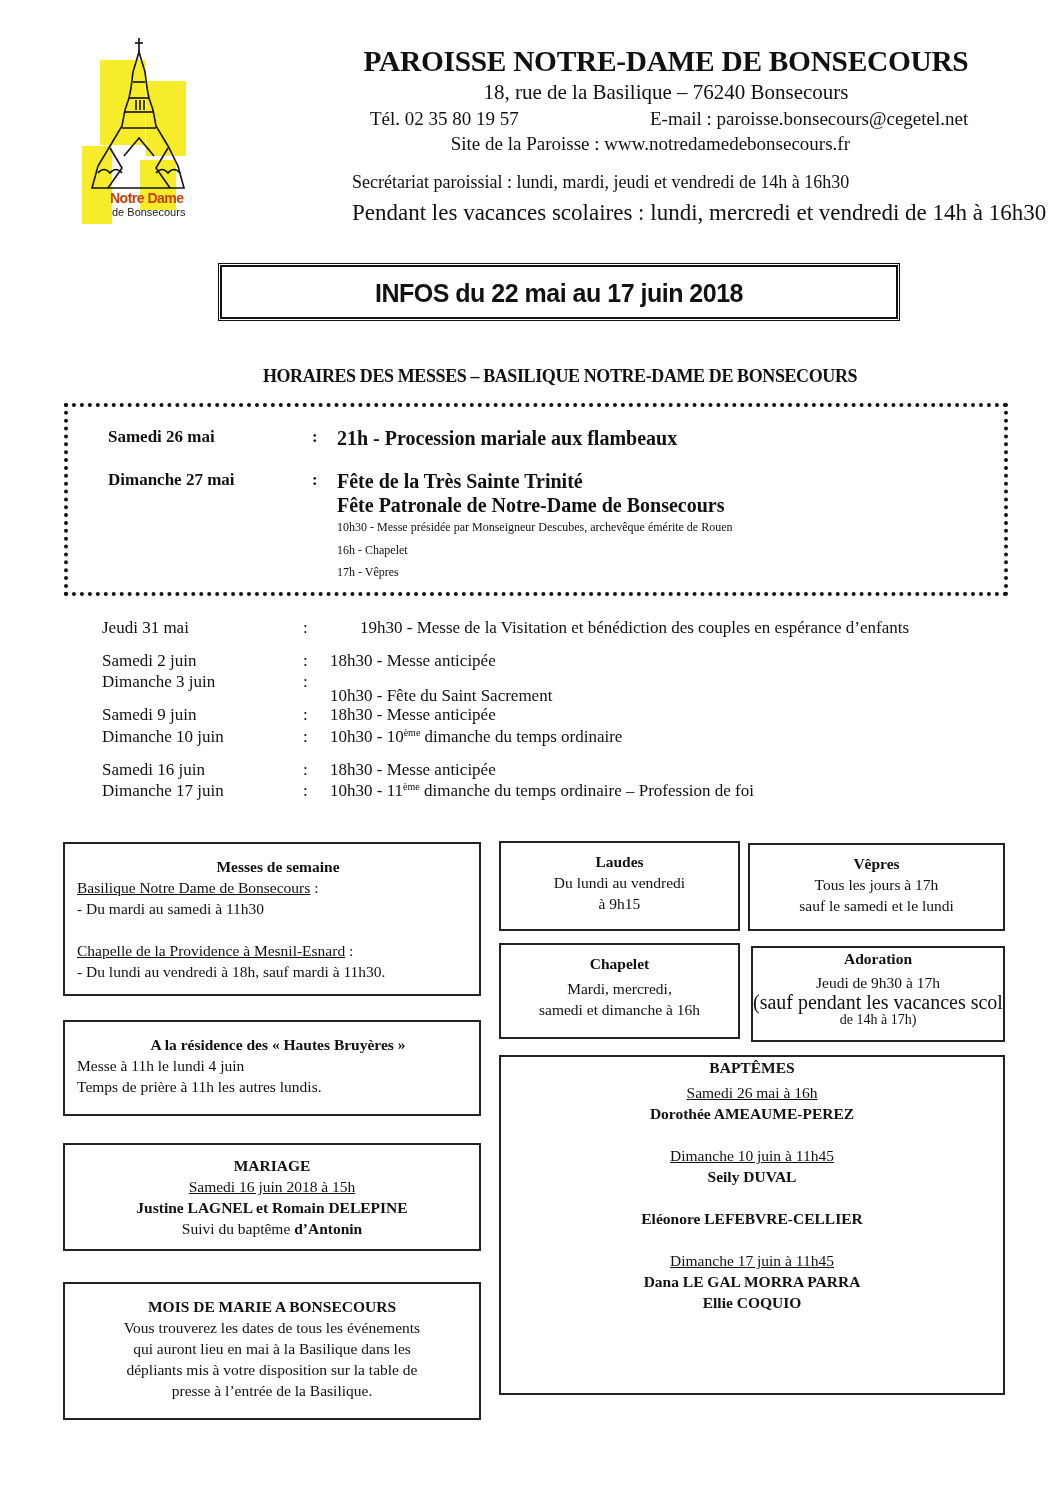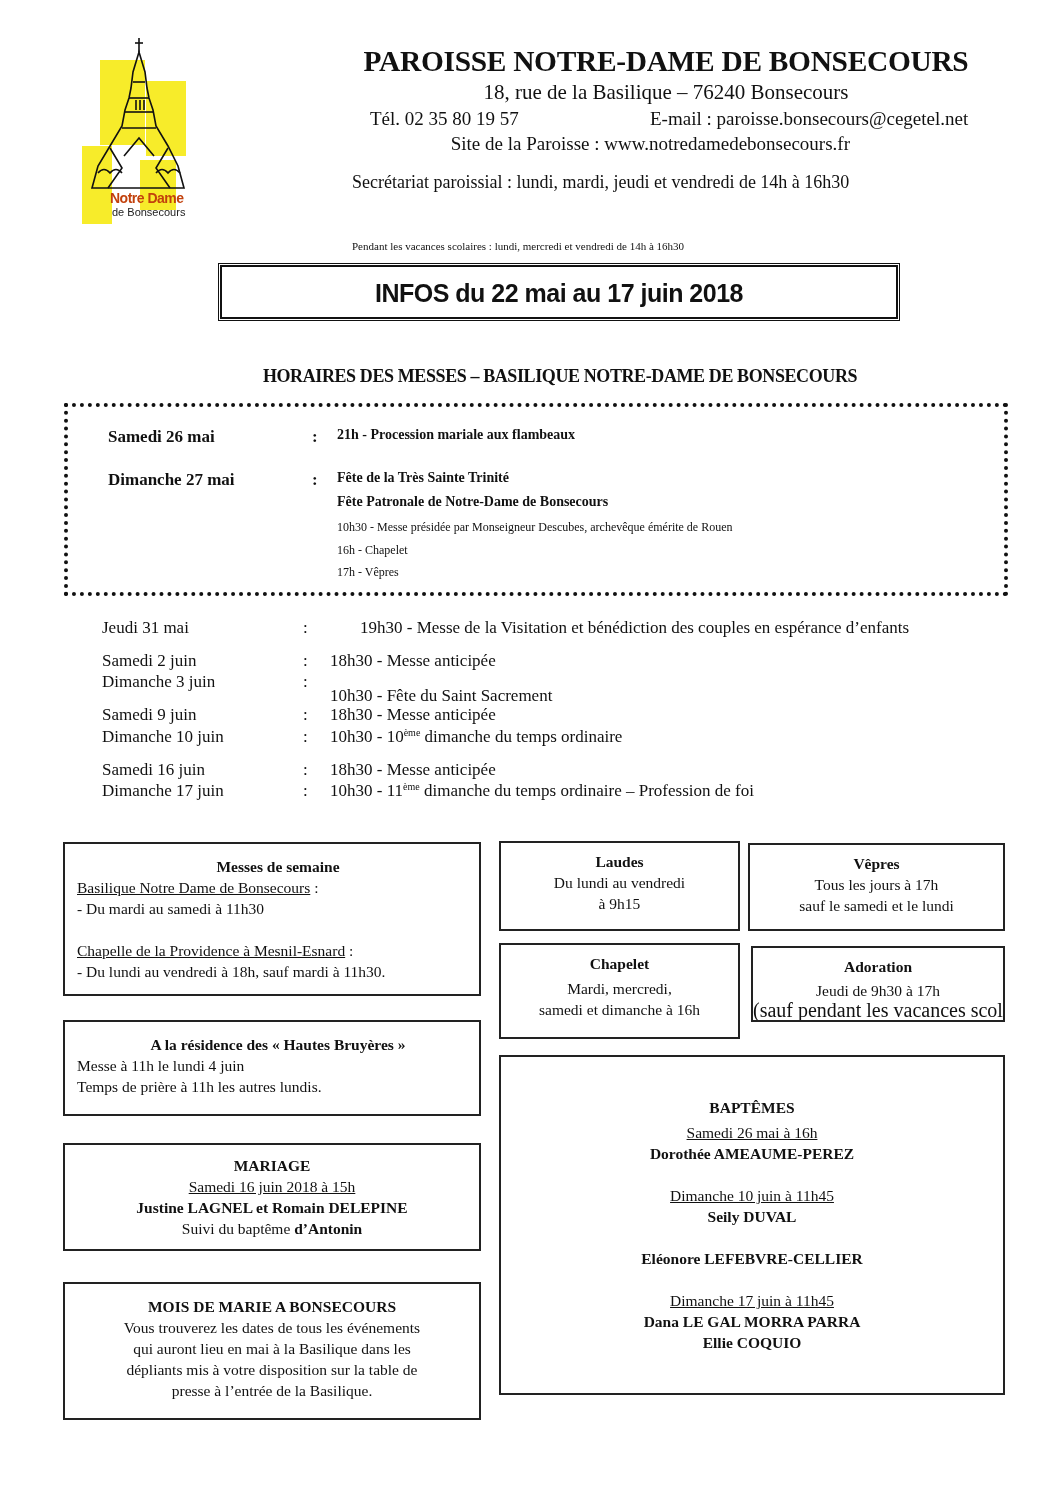--- a/index.html
+++ b/index.html
@@ -10,30 +10,30 @@
   .ybox { position:absolute; background:#f7ec2a; }
   .logo-title { position:absolute; left:30px; top:152px; font-family:"Liberation Sans", sans-serif; font-weight:bold; font-size:14px; letter-spacing:-0.5px; color:#c2410c; white-space:nowrap; }
   .logo-sub { position:absolute; left:32px; top:168px; font-family:"Liberation Sans", sans-serif; font-size:11px; color:#222; white-space:nowrap; }
   
   .hdr-title { left:330px; top:44px; width:672px; text-align:center; font-weight:bold; font-size:30px; letter-spacing:-0.3px; transform:scaleX(0.98); }
   .hdr-addr { left:330px; top:80px; width:672px; text-align:center; font-size:21px; }
   .hdr-tel { left:370px; top:108px; font-size:19px; }
   .hdr-mail { left:650px; top:108px; font-size:19px; }
   .hdr-site { left:330px; top:133px; width:520px; text-align:right; font-size:19px; }
   .hdr-sec { left:352px; top:172px; font-size:18px; }
-  .hdr-vac { left:352px; top:200px; font-size:11px;margin-top:40px; }
+  .hdr-vac { left:352px; top:200px; font-size:23px; }
   
   #infos { left:218px; top:263px; width:682px; height:58px; border:3px double #111; box-shadow: inset 0 0 0 1px #111; box-sizing:border-box; }
   #infos span { display:block; text-align:center; font-family:"Liberation Sans", sans-serif; font-weight:bold; font-size:25px; line-height:54px; letter-spacing:-0.5px; }
   .section-title { left:60px; top:366px; width:1000px; text-align:center; font-weight:bold; font-size:18px; letter-spacing:-0.4px; }
   
   #special { left:64px; top:403px; width:944px; height:193px; border:4px dotted #111; box-sizing:border-box; }
   .sp-label { font-weight:bold; font-size:17px; }
   .sp-colon { font-weight:bold; font-size:17px; }
-  .sp-text-b { font-weight:bold; font-size:14px; }
+  .sp-text-b { font-weight:bold; font-size:20px; }
   .sp-text { font-size:12px; }
   
   .sch { font-size:17px; }
   sup { font-size:10px; vertical-align:6px; line-height:0; }
   
   .box { position:absolute; border:2px solid #222; box-sizing:border-box; text-align:center; font-size:15.5px; line-height:21px; }
   .box .t { font-weight:bold; }
   .box.left { text-align:left; padding-left:12px; }
   .box.left .t { text-align:center; }
   .u { text-decoration:underline; }
@@ -169,29 +169,29 @@
   <div>sauf le samedi et le lundi</div>
 </div>
 
 <div class="box" style="left:499px;top:943px;width:241px;height:96px;padding-top:8px;">
   <div class="t">Chapelet</div>
   <div style="height:4px;"></div>
   <div>Mardi, mercredi,</div>
   <div>samedi et dimanche à 16h</div>
 </div>
 
-<div class="box" style="left:751px;top:946px;width:254px;height:76px;padding-top:8px;overflow:hidden;">
+<div class="box" style="left:751px;top:946px;width:254px;height:96px;padding-top:0;overflow:hidden;">
   <div class="t">Adoration</div>
   <div style="height:3px;"></div>
   <div>Jeudi de 9h30 à 17h</div>
   <div style="font-size:20px;line-height:18px;white-space:nowrap;">(sauf pendant les vacances scolaires</div>
   <div style="font-size:14px;line-height:18px;">de 14h à 17h)</div>
 </div>
 
-<div class="box" style="left:499px;top:1055px;width:506px;height:340px;padding-top:40px;">
+<div class="box" style="left:499px;top:1055px;width:506px;height:340px;">
   <div class="t">BAPTÊMES</div>
   <div style="height:4px;"></div>
   <div class="u"> Samedi 26 mai à 16h</div>
   <div class="b">Dorothée AMEAUME-PEREZ</div>
   <div style="height:21px;"></div>
   <div class="u">Dimanche 10 juin à  11h45</div>
   <div class="b">Seily DUVAL</div>
   <div style="height:21px;"></div>
   <div class="b">Eléonore LEFEBVRE-CELLIER</div>
   <div style="height:21px;"></div>

